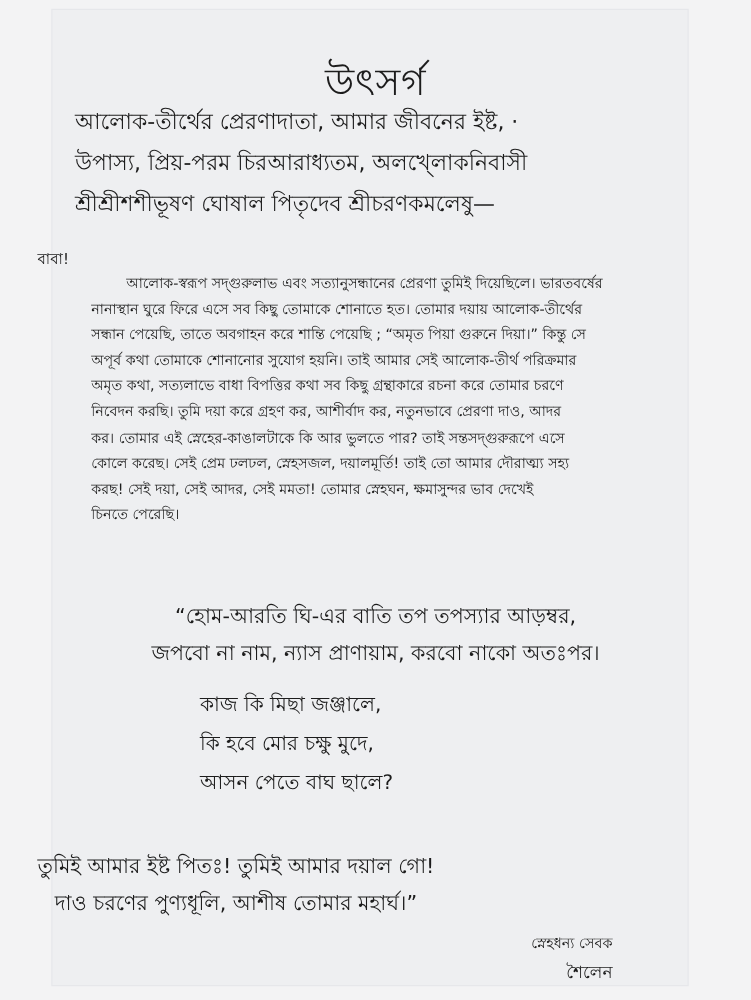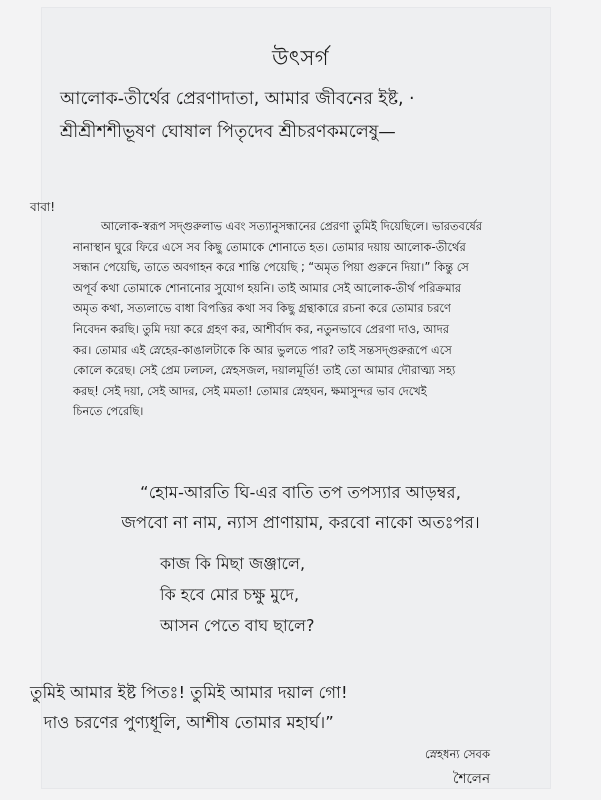--- a/index.html
+++ b/index.html
@@ -10,21 +10,21 @@
     color: #1c1c1c;
     position: relative;
   }
   .page-frame {
     position: absolute; left: 42px; top: 8px; width: 508px; height: 780px;
     background: #eeeff1;
     box-shadow: 0 0 0 1px #e6e7ea;
   }
   .title {
     position: absolute; left: 0; width: 601px; top: 42px;
-    text-align: center; font-size: 21px; letter-spacing: 0.5px;
+    text-align: center; font-size: 30px; letter-spacing: 0.5px;
   }
   .dedication {
     position: absolute; left: 60px; top: 82px; width: 500px;
     font-size: 17.5px; line-height: 33px; white-space: nowrap;
   }
   .salutation {
     position: absolute; left: 30px; top: 198px;
     font-size: 12px;
   }
   .letter {
@@ -53,20 +53,21 @@
 </style>
 </head>
 <body>
 
 <div class="page-frame"></div>
 
 <div class="title">উৎসর্গ</div>
 
 <div class="dedication">
   <span class="line">আলোক-তীর্থের প্রেরণাদাতা, আমার জীবনের ইষ্ট, ·</span>
+  <span class="line">উপাস্য, প্রিয়-পরম চিরআরাধ্যতম, অলখ্লোকনিবাসী</span>
   <span class="line">শ্রীশ্রীশশীভূষণ ঘোষাল পিতৃদেব শ্রীচরণকমলেষু—</span>
 </div>
 
 <div class="salutation">বাবা!</div>
 
 <div class="letter">
   <span class="line"><span class="indent"></span><span>আলোক-স্বরূপ সদ্গুরুলাভ এবং সত্যানুসন্ধানের প্রেরণা তুমিই দিয়েছিলে। ভারতবর্ষের</span></span>
   <span class="line">নানাস্থান ঘুরে ফিরে এসে সব কিছু তোমাকে শোনাতে হত। তোমার দয়ায় আলোক-তীর্থের</span>
   <span class="line">সন্ধান পেয়েছি, তাতে অবগাহন করে শান্তি পেয়েছি ; “অমৃত পিয়া গুরুনে দিয়া।” কিন্তু সে</span>
   <span class="line">অপূর্ব কথা তোমাকে শোনানোর সুযোগ হয়নি। তাই আমার সেই আলোক-তীর্থ পরিক্রমার</span>

